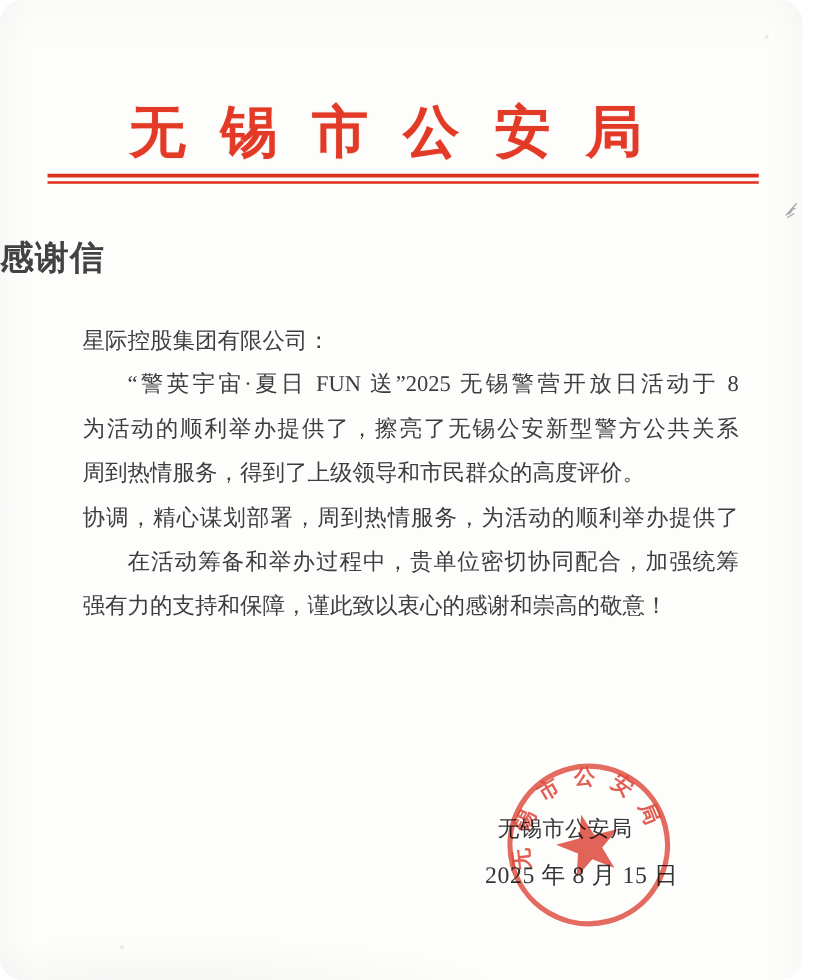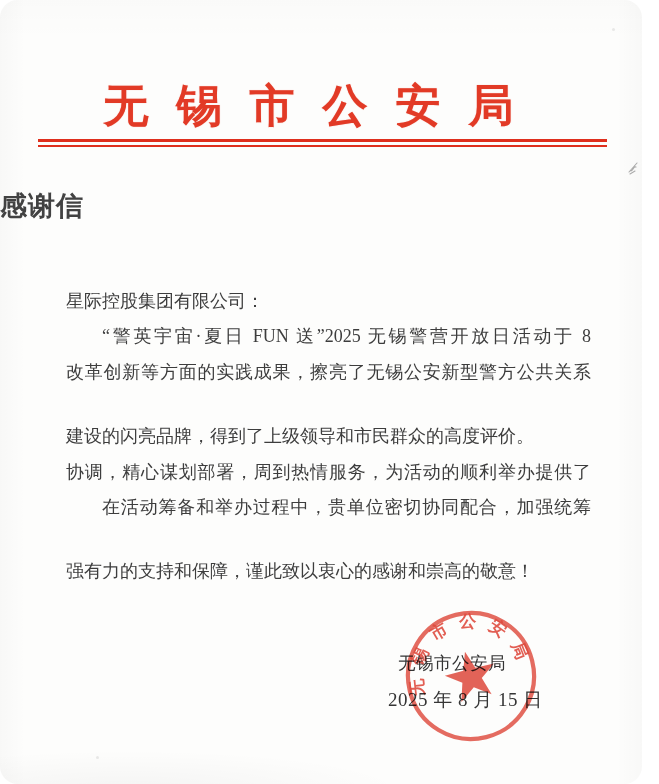--- a/index.html
+++ b/index.html
@@ -61,21 +61,20 @@
     color: #3d3d3d;
   }
   .body-line {
     white-space: nowrap;
     text-align: justify;
     text-align-last: justify;
   }
   .body-line.para-end, .salutation-line {
     text-align: center;
     text-align-last: left;
-    margin-top: 29px;
   }
   .body-line.indent { text-indent: 36px; }
 
   
   .signature {
     position: absolute;
     top: 651px; left: 398px;
     font-size: 17.5px;
     letter-spacing: 0.5px;
     color: #353535;
@@ -123,22 +122,22 @@
 
   <div class="org-header">无锡市公安局</div>
   <div class="red-rule"></div>
 
   <div class="letter-title">感谢信</div>
 
   <div class="letter-body">
     <div class="body-line salutation-line">星际控股集团有限公司：</div>
 
     <div class="body-line indent">“警英宇宙·夏日 FUN 送”2025 无锡警营开放日活动于 8</div>
-    <div class="body-line">改革创新等方面的实践成果，擦亮了无锡公安新型警方公共关系</div>
-    <div class="body-line para-end">建设的闪亮品牌，得到了上级领导和市民群众的高度评价。</div>
+    <div class="body-line">为活动的顺利举办提供了，擦亮了无锡公安新型警方公共关系</div>
+    <div class="body-line para-end">周到热情服务，得到了上级领导和市民群众的高度评价。</div>
 
     <div class="body-line">协调，精心谋划部署，周到热情服务，为活动的顺利举办提供了</div>
     <div class="body-line indent">在活动筹备和举办过程中，贵单位密切协同配合，加强统筹</div>
     <div class="body-line para-end">强有力的支持和保障，谨此致以衷心的感谢和崇高的敬意！</div>
   </div>
 
   <div class="signature">无锡市公安局</div>
   <div class="sign-date">2025 年 8 月 15 日</div>
 
   <svg class="seal" viewBox="0 0 150 150" xmlns="http://www.w3.org/2000/svg">

